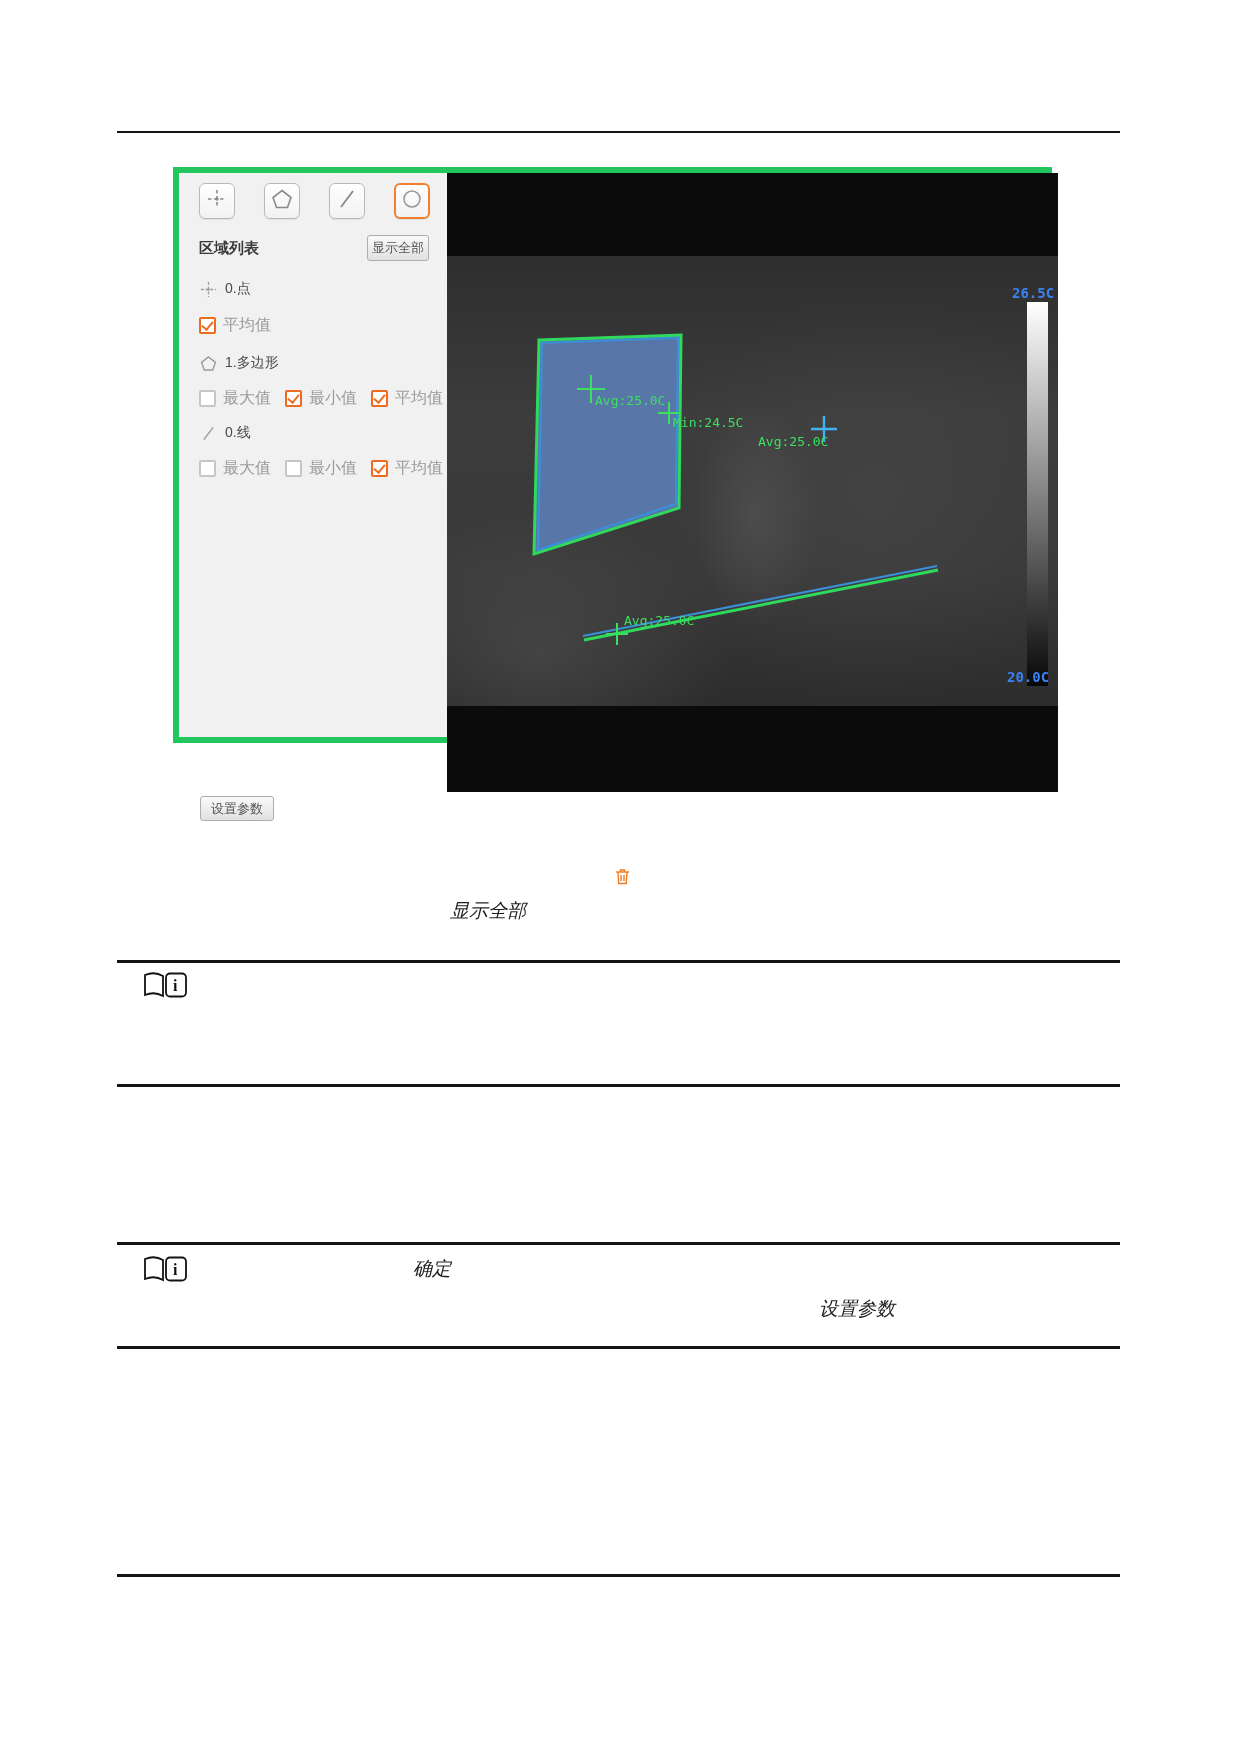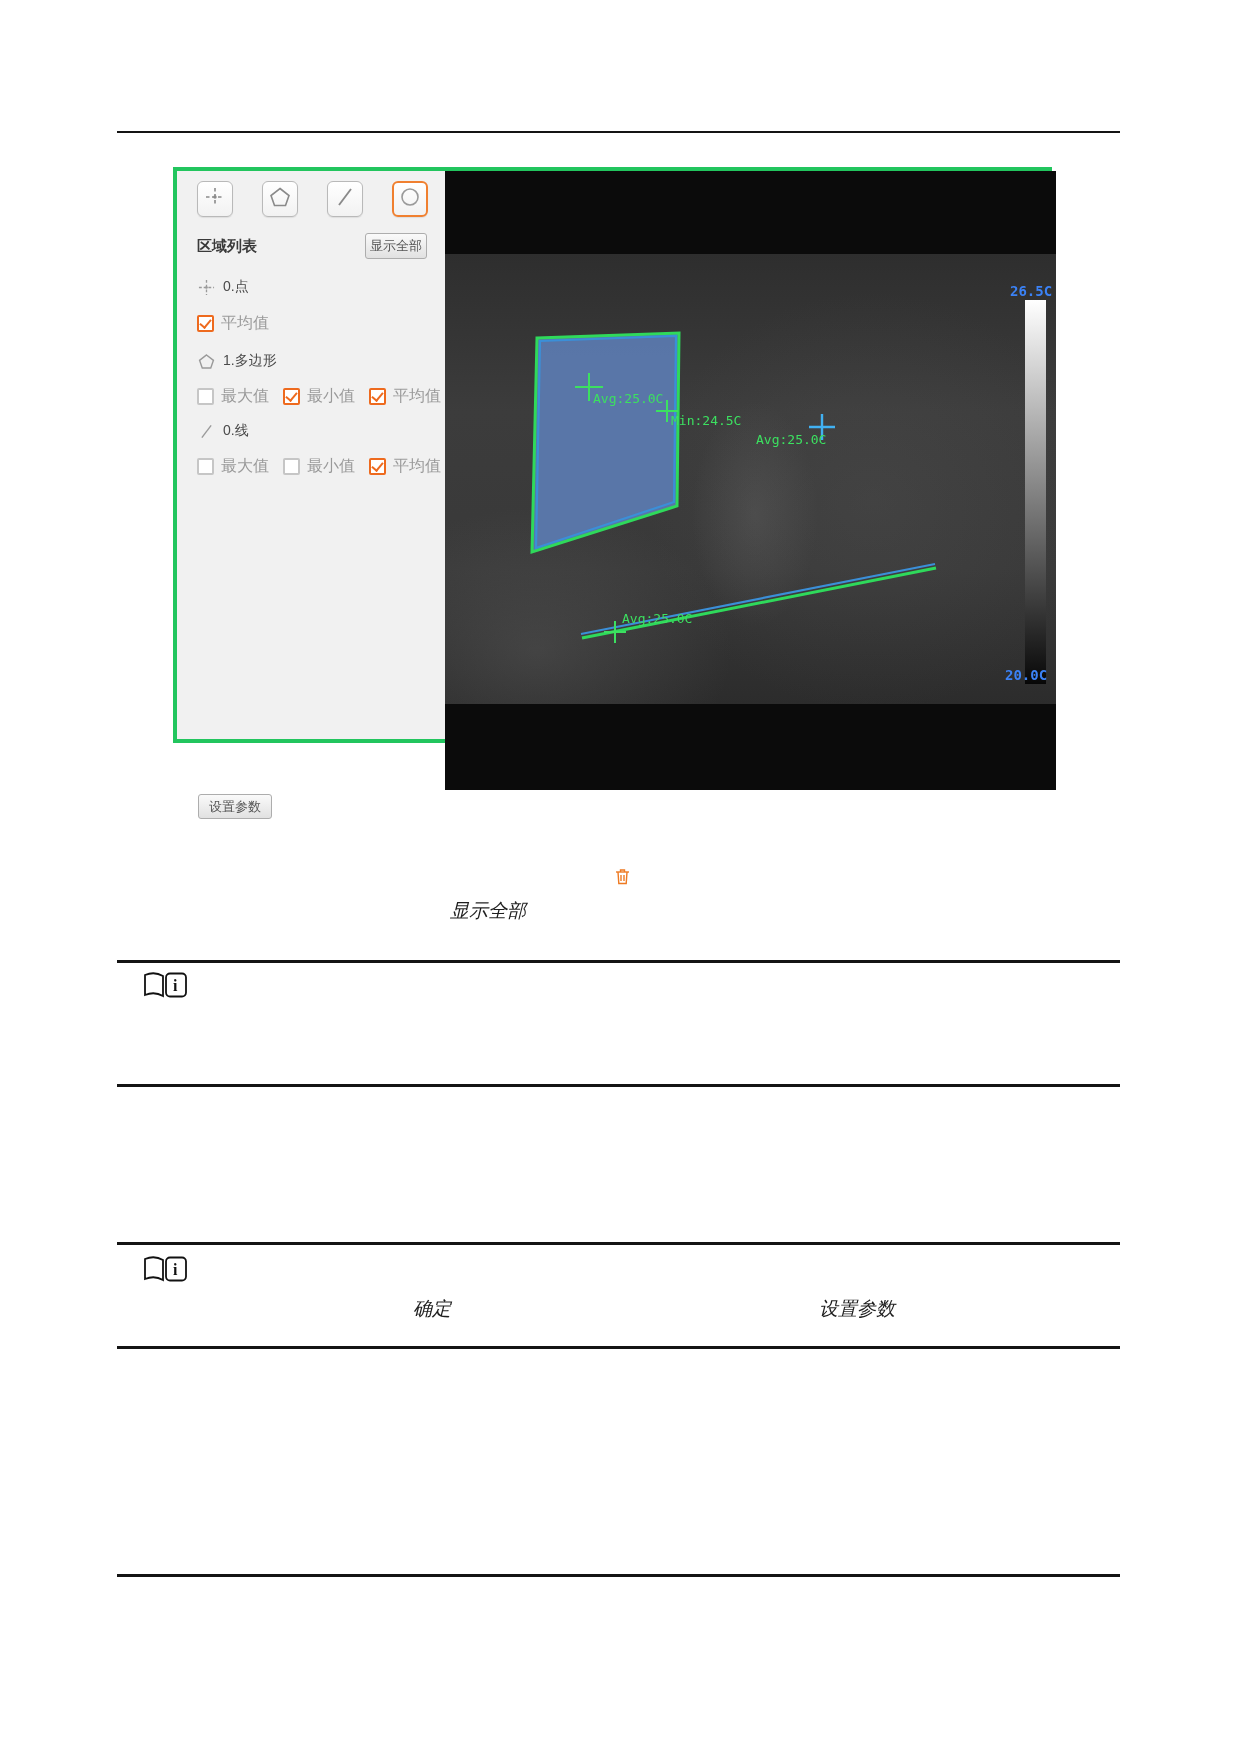--- a/index.html
+++ b/index.html
@@ -3,21 +3,21 @@
 <meta charset="utf-8">
 <style>
   html,body{margin:0;padding:0;background:#ffffff;}
   .page{position:relative;width:1241px;height:1755px;background:#fff;overflow:hidden;
         font-family:"Liberation Sans",sans-serif;color:#333;}
   .abs{position:absolute;}
   .rule{position:absolute;left:117px;width:1003px;height:3px;background:#141414;}
 
   
   .panel{position:absolute;left:173px;top:167px;width:879px;height:576px;
-         background:#f1f1f1;border:4px solid #22c55e;box-sizing:border-box;}
+         background:#f1f1f1;border:6px solid #22c55e;box-sizing:border-box;}
   .toolbtn{position:absolute;top:10px;width:36px;height:36px;background:linear-gradient(#ffffff,#f2f2f2);
            border:1px solid #b9b9b9;border-radius:6px;box-sizing:border-box;
            display:flex;align-items:center;justify-content:center;box-shadow:0 1px 1px rgba(0,0,0,.08);}
   .toolbtn.selected{border:2px solid #f08030;}
   .rl-title{position:absolute;left:20px;top:66px;font-size:15px;font-weight:bold;color:#3a3a3a;}
   .btn-gray{background:linear-gradient(#fafafa,#e1e1e1);border:1px solid #adadad;border-radius:3px;
             color:#555;font-size:13px;text-align:center;box-sizing:border-box;
             display:flex;align-items:center;justify-content:center;cursor:default;}
   .showall{position:absolute;left:188px;top:62px;width:62px;height:26px;}
   .setparams{position:absolute;left:21px;top:623px;width:74px;height:25px;}
@@ -214,19 +214,19 @@
   <div class="rule" style="top:1084px;"></div>
 
   <div class="rule" style="top:1242px;"></div>
   <span class="abs" style="left:142px;top:1255px;">
     <svg width="52" height="28" viewBox="0 0 52 28">
       <path d="M3 4 C9 1.5 15 1.5 21 5 L21 25 C15 21.5 9 21.5 3 24 Z" fill="none" stroke="#111" stroke-width="1.8"></path>
       <rect x="24" y="2.5" width="20" height="23" rx="4" fill="none" stroke="#111" stroke-width="1.8"></rect>
       <text x="31" y="20" font-family="Liberation Serif, serif" font-size="16" font-weight="bold" fill="#111">i</text>
     </svg>
   </span>
-  <span class="ref-italic" style="left:413px;top:1296px;">确定</span>
+  <span class="ref-italic" style="left:413px;top:1256px;">确定</span>
   <span class="ref-italic" style="left:819px;top:1296px;">设置参数</span>
   <div class="rule" style="top:1346px;"></div>
 
   <div class="rule" style="top:1574px;"></div>
 
 </div>
 
 </body></html>

